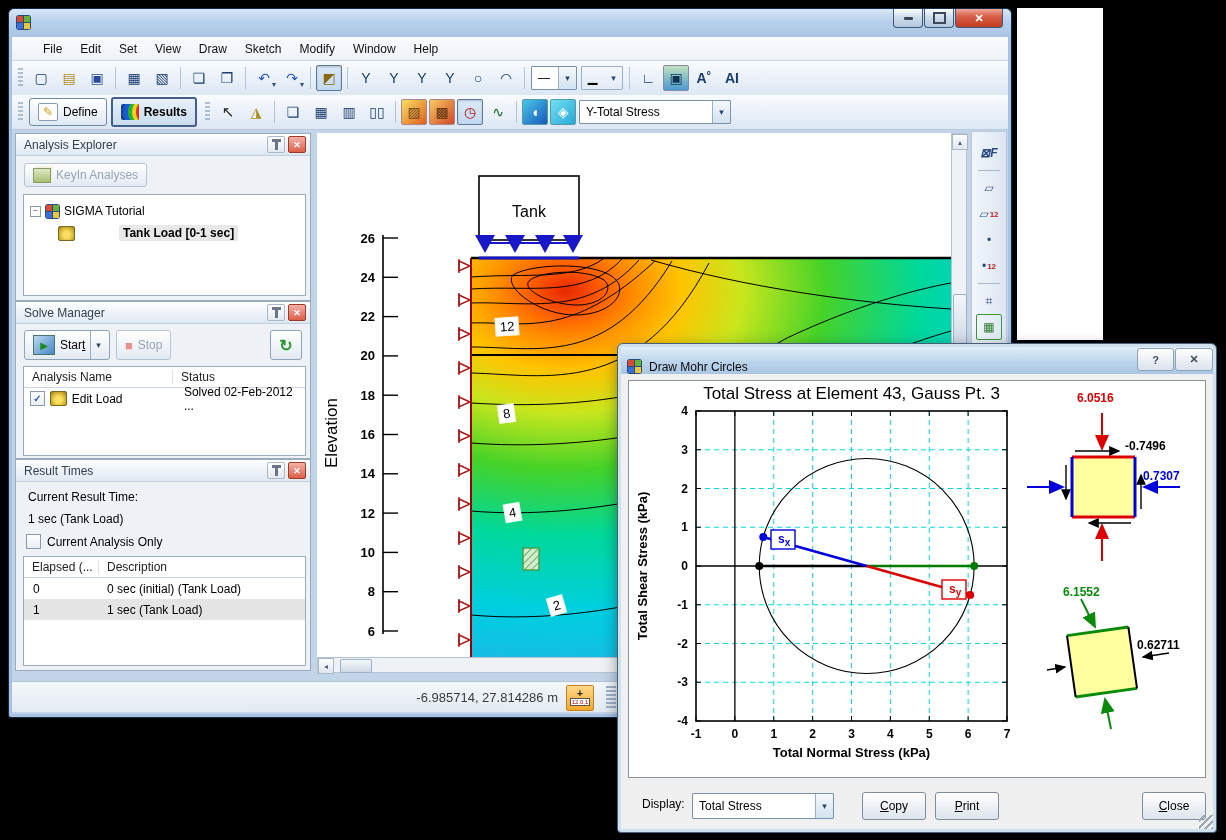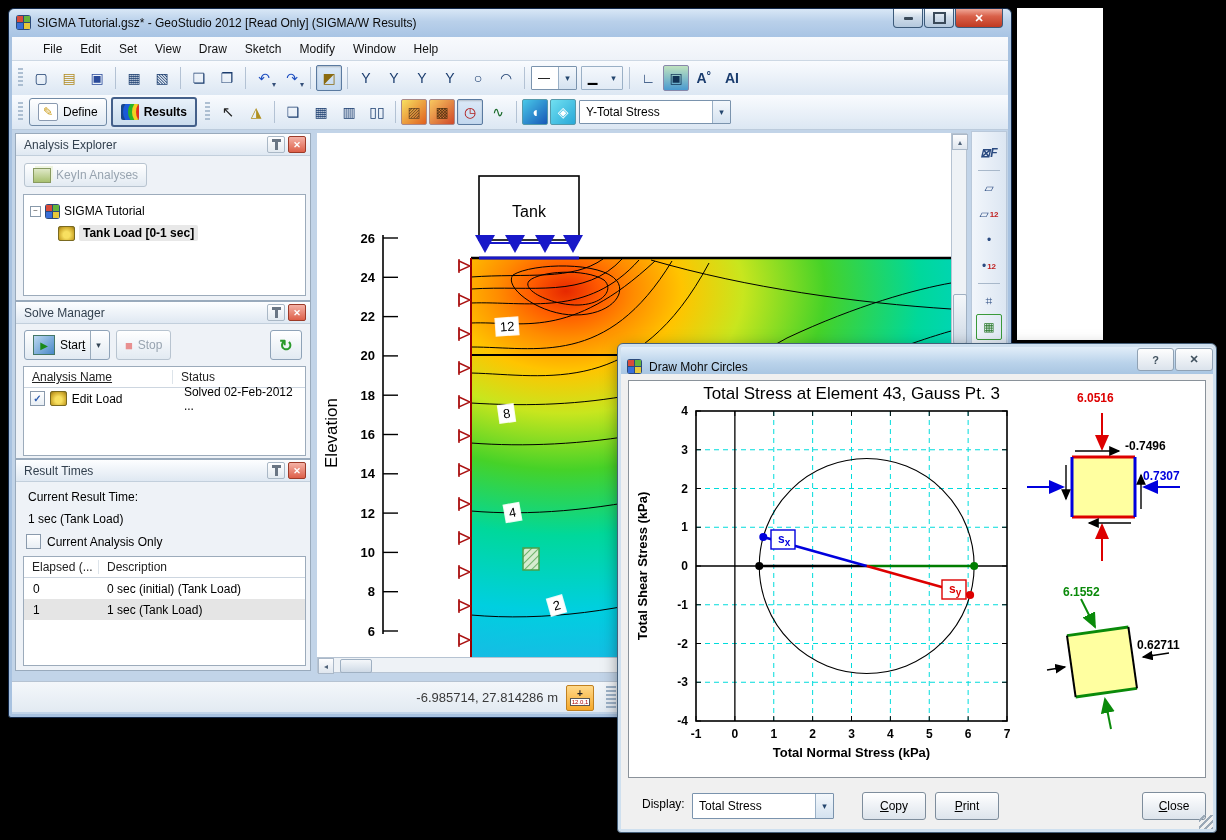--- a/index.html
+++ b/index.html
@@ -126,21 +126,20 @@
 
 <div id="main-window">
 
   <div id="titlebar">
     <span class="gs-logo" style="left:7px;top:6px;">
         <i></i>
         <i></i>
         <i></i>
         <i></i>
       </span>
-    <span class="title">SIGMA Tutorial.gsz* - GeoStudio 2012 [Read Only] (SIGMA/W Results)</span>
     <span class="winbtn" style="left:884px;width:30px;">
         <span class="bar"></span>
       </span>
     <span class="winbtn" style="left:915px;width:30px;">
         <span class="box"></span>
       </span>
     <span class="winbtn close" style="left:946px;width:48px;">✕</span>
   </div>
 
   <div id="menubar">
@@ -256,21 +255,21 @@
         <span class="gs-logo" style="position:static;">
             <i></i>
             <i></i>
             <i></i>
             <i></i>
           </span>
         <span>SIGMA Tutorial</span>
       </div>
       <div class="tree-row" style="margin:2px 0 0 34px;">
         <span class="tankicon"></span>
-        <span style="font-weight:bold;background:#e8e8e8;padding:1px 4px;border-radius:2px;">Tank Load [0-1 sec]</span>
+        <span style="font-weight:bold;background:#e8e8e8;padding:1px 4px;border-radius:2px;margin-left:40px;">Tank Load [0-1 sec]</span>
       </div>
     </div>
   </div>
 
   <div class="panel" style="top:292px;height:158px;">
     <div class="phead">
       <span>Solve Manager</span>
         <span class="sp"></span>
       <span class="pbtn">
           <span class="pin"></span>
@@ -287,21 +286,21 @@
       <span class="smallbtn disabled" style="height:30px;">
         <span style="color:#e89090;font-size:13px;">■</span>
         <span>Stop</span>
       </span>
     </div>
     <span class="smallbtn" style="position:absolute;right:8px;top:28px;width:32px;height:30px;justify-content:center;">
       <span style="color:#2a9a2a;font-weight:bold;font-size:16px;">↻</span>
     </span>
     <div class="whitebox" style="left:7px;top:64px;width:281px;height:88px;">
       <div class="thead">
-        <span style="padding-left:8px;width:140px;border-right:1px solid #dde4ea;text-decoration:underline;">Analysis Name</span>
+        <span style="padding-left:8px;width:140px;border-right:1px solid #dde4ea;">Analysis Name</span>
         <span style="padding-left:8px;">Status</span>
       </div>
       <div class="trow">
         <span class="chk" style="margin-left:6px;">✓</span>
         <span class="tankicon" style="margin-left:5px;"></span>
         <span style="margin-left:5px;width:104px;">Edit Load</span>
         <span style="padding-left:9px;">Solved 02-Feb-2012 ...</span>
       </div>
     </div>
   </div>

